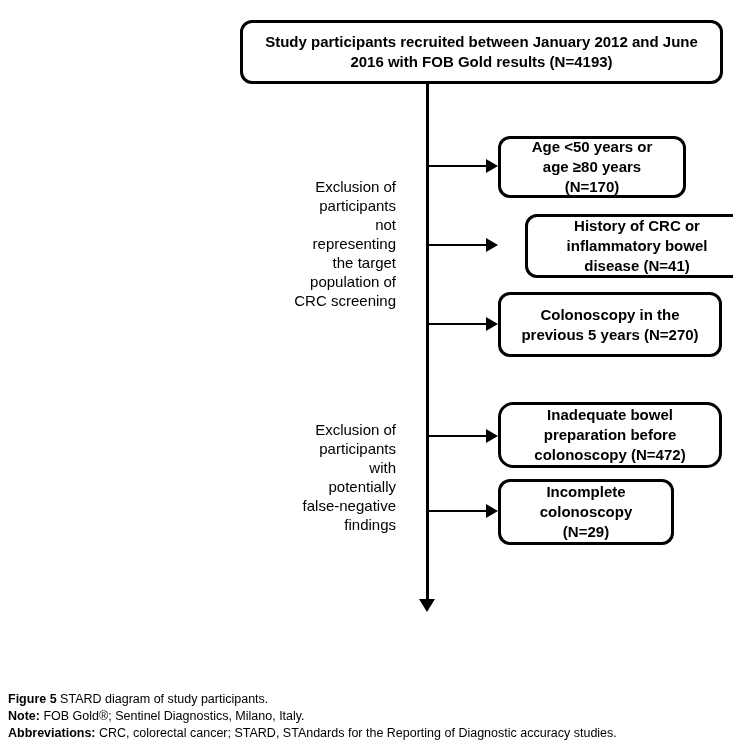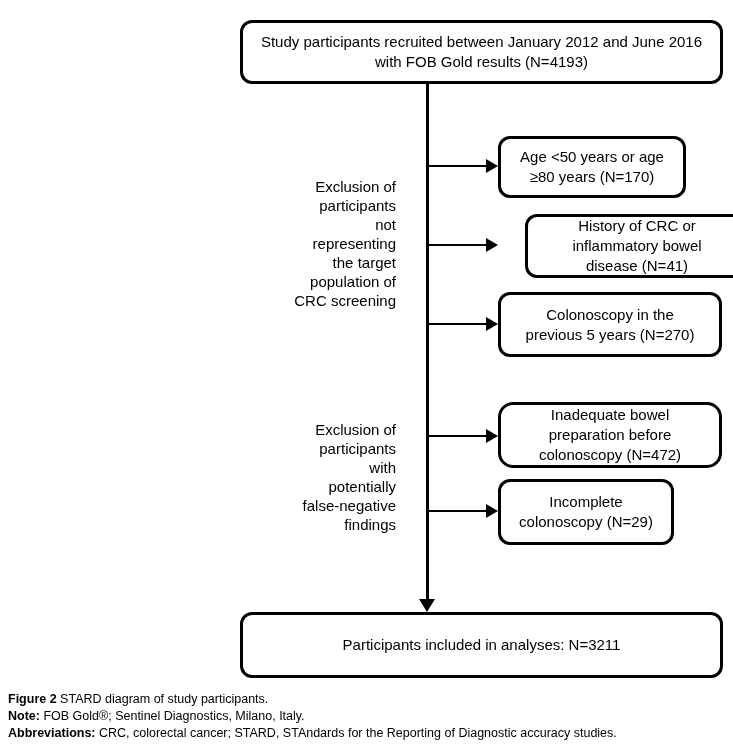--- a/index.html
+++ b/index.html
@@ -16,20 +16,21 @@
     box-sizing:border-box;
     border:3px solid #000;
     border-radius:12px;
     background:#fff;
     display:flex;
     align-items:center;
     justify-content:center;
     text-align:center;
     font-size:15px;
     line-height:20px;
+    font-weight:bold;
   }
   .box-top{left:240px;top:20px;width:483px;height:64px;padding:0 8px;}
   .box-s1{left:498px;top:136px;width:188px;height:62px;padding:0 18px;}
   .box-s2{left:498px;top:214px;width:224px;height:64px;padding:0 18px;margin-left:27px;}
   .box-s3{left:498px;top:292px;width:224px;height:65px;padding:0 18px;}
   .box-s4{left:498px;top:402px;width:224px;height:66px;padding:0 18px;border-radius:15px;}
   .box-s5{left:498px;top:479px;width:176px;height:66px;padding:0 18px;}
   .box-bottom{left:240px;top:612px;width:483px;height:66px;}
 
   .vline{position:absolute;left:426px;top:83px;width:3px;height:518px;background:#000;}
@@ -100,25 +101,24 @@
 false-negative
 findings</div>
 
   <div class="fbox box-s1">Age &lt;50 years or age ≥80 years (N=170)</div>
   <div class="fbox box-s2">History of CRC or inflammatory bowel disease (N=41)</div>
   <div class="fbox box-s3">Colonoscopy in the previous 5 years (N=270)</div>
 
   <div class="fbox box-s4">Inadequate bowel preparation before colonoscopy (N=472)</div>
   <div class="fbox box-s5">Incomplete colonoscopy (N=29)</div>
 
-  <div class="fbox box-bottom">Participants included in analyses: N=3211</div>
 
   <div class="caption">
     <div class="row">
-      <span class="cap-bold">Figure 2</span><span> STARD diagram of study participants.</span>
+      <span class="cap-bold">Figure 5</span><span> STARD diagram of study participants.</span>
     </div>
     <div class="row">
       <span class="cap-bold">Note:</span><span> FOB Gold®; Sentinel Diagnostics, Milano, Italy.</span>
     </div>
     <div class="row">
       <span class="cap-bold">Abbreviations:</span><span> CRC, colorectal cancer; STARD, STAndards for the Reporting of Diagnostic accuracy studies.</span>
     </div>
   </div>
 
 </div>

